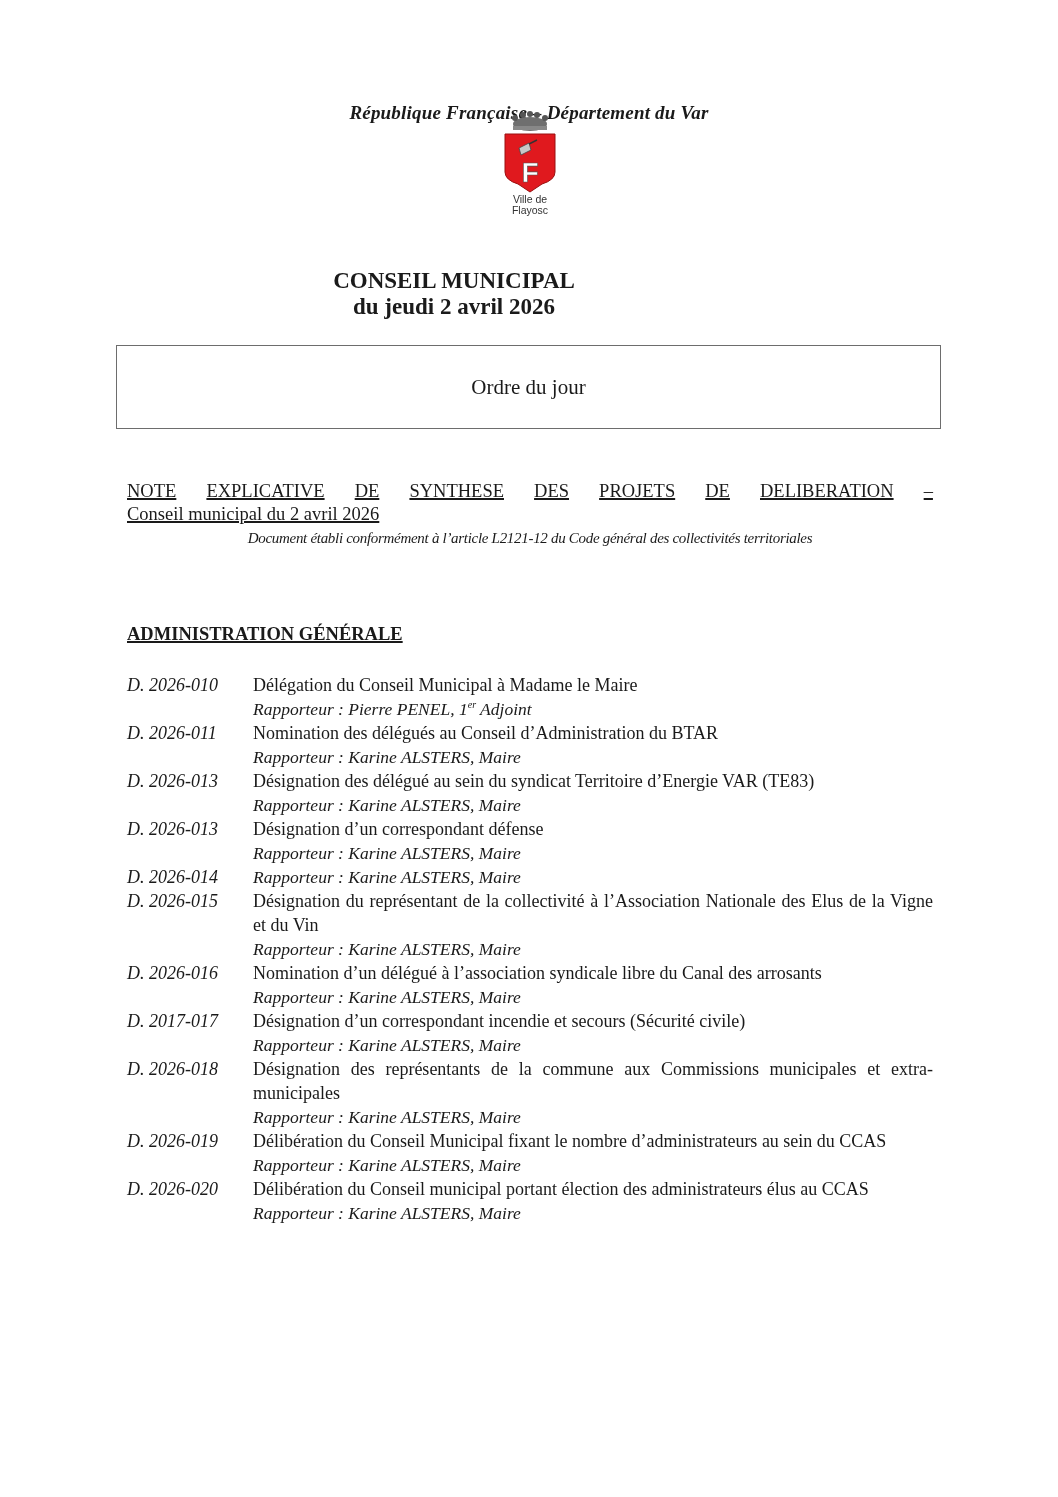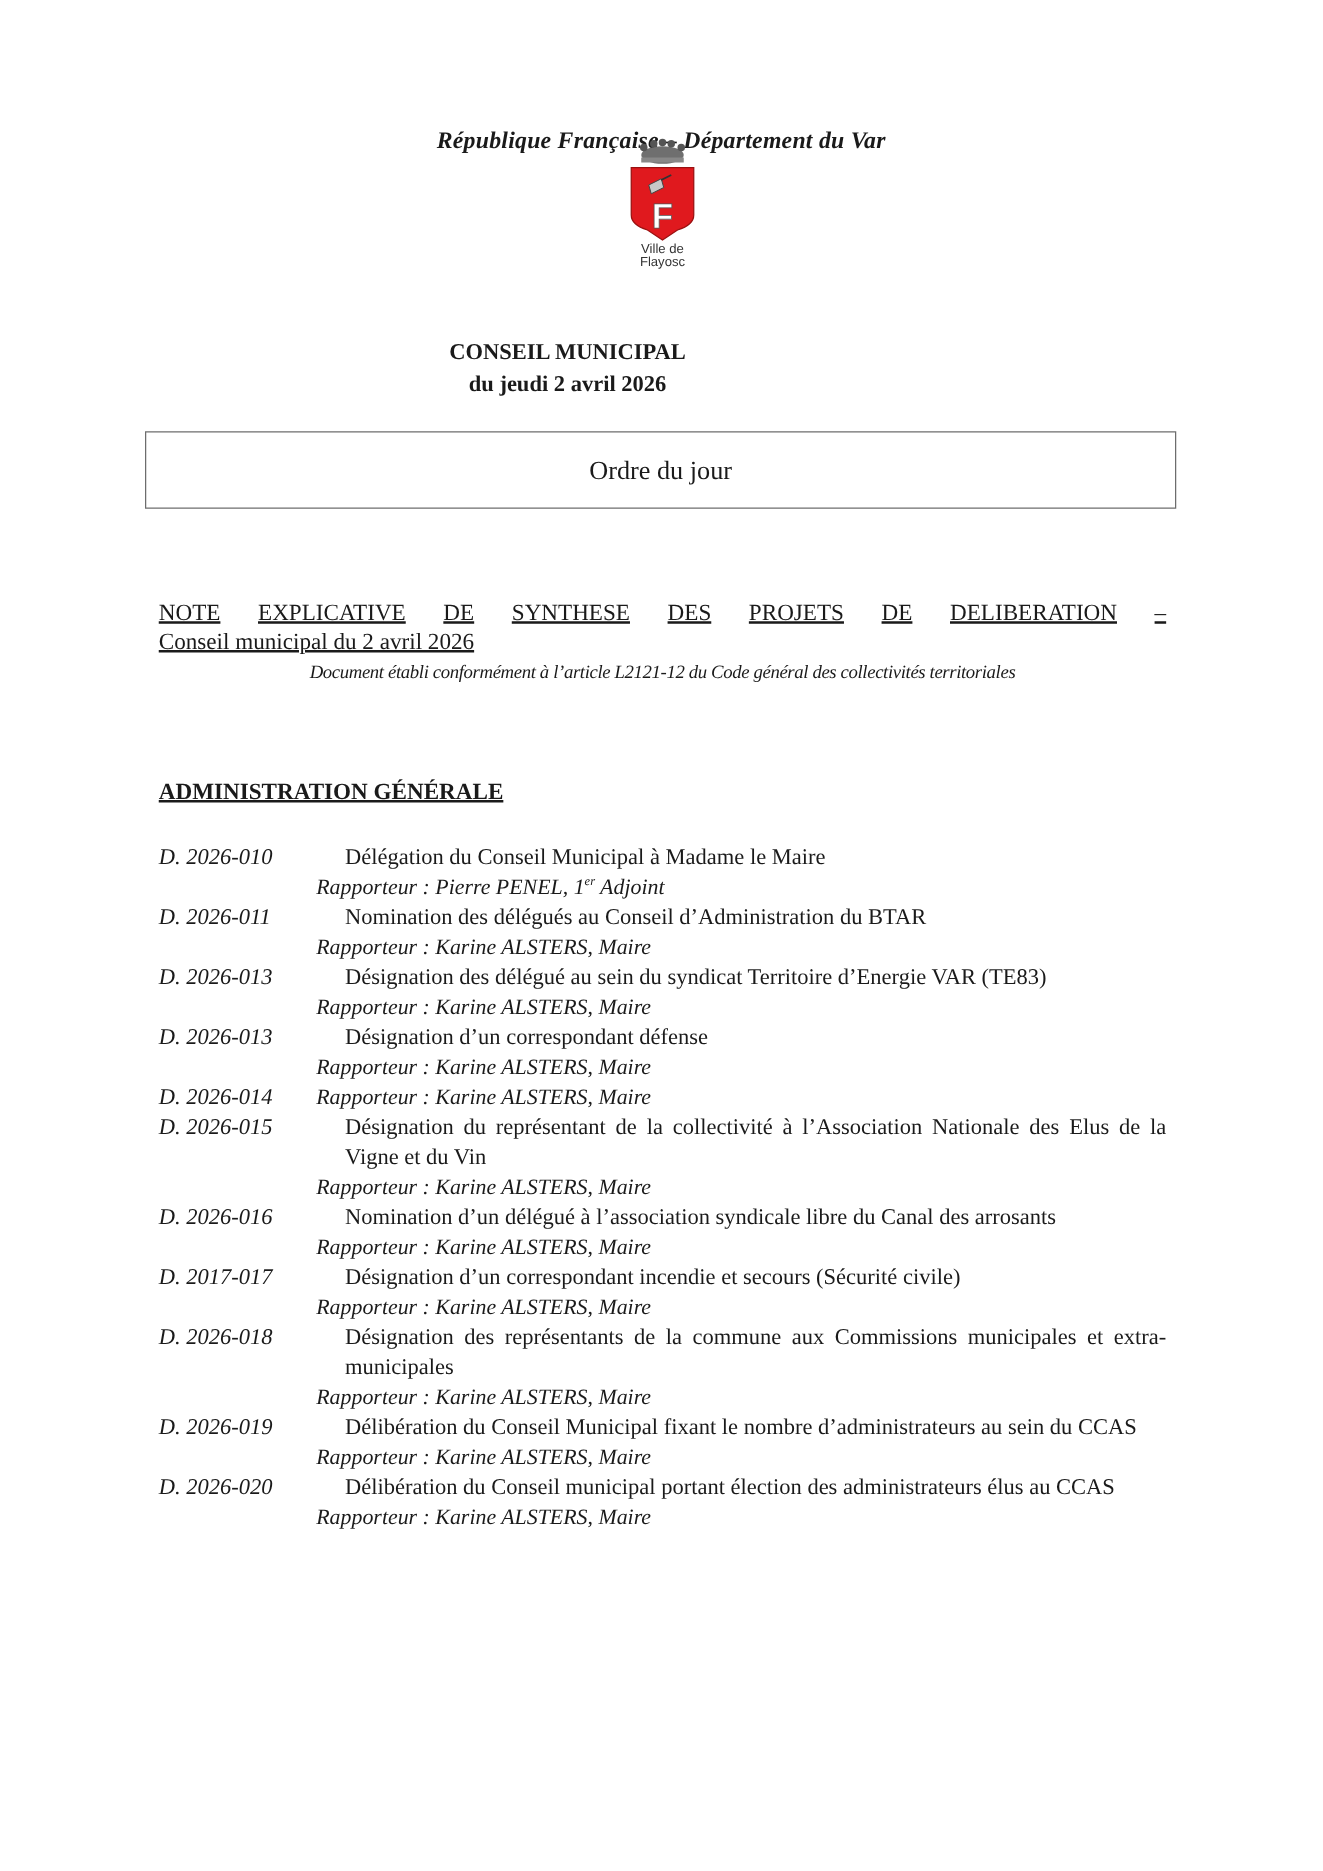--- a/index.html
+++ b/index.html
@@ -14,24 +14,24 @@
     .logo {
       position: absolute; left: 497px; top: 110px; width: 66px; height: 126px;
     }
     .logo svg { display: block; }
     .logo-caption {
       position: absolute; left: 0; top: 84px; width: 66px; text-align: center;
       font-family: "Liberation Sans", "DejaVu Sans", sans-serif; font-size: 10.5px; line-height: 11px; color: #333;
     }
     .council-title {
       position: absolute; top: 268px; left: 0; width: 908px; text-align: center;
-      font-weight: bold; font-size: 18px; line-height: 26px;
+      font-weight: bold; font-size: 23px; line-height: 26px;
     }
     .agenda-box {
-      position: absolute; left: 116px; top: 345px; width: 825px; height: 62px;
+      position: absolute; left: 116px; top: 345px; width: 825px; height: 84px;
       border: 1.5px solid #6d6d6d; box-sizing: border-box;
       display: flex; align-items: center; justify-content: center;
     }
     .agenda-box span { font-size: 21px; }
     .note-title {
       position: absolute; left: 127px; top: 480px; width: 806px;
       font-size: 18.5px; line-height: 23px; text-decoration: underline; text-decoration-thickness: 1.5px;
     }
     .note-title .l1 { display: flex; justify-content: space-between; }
     .note-sub {
@@ -41,21 +41,21 @@
     .section-title {
       position: absolute; left: 127px; top: 624px;
       font-weight: bold; font-size: 18.5px; text-decoration: underline; text-decoration-thickness: 1.5px;
     }
     .items {
       position: absolute; left: 127px; top: 673px; width: 806px;
     }
     .item { display: flex; font-size: 18px; line-height: 24px; }
     .item .code { width: 126px; flex: 0 0 126px; font-style: italic; }
     .item .body { flex: 1; }
-    .item .title { text-align: justify; margin-left: 23px; }
+    .item .title { text-align: justify; }
     .item .rapp { font-style: italic; font-size: 17.5px; }
     sup { font-size: 10px; line-height: 0; margin-top: 37px; }
   </style>
 </head>
 <body>
 
 <div class="header-line">République Française – Département du Var</div>
 
 <div class="logo">
   <svg width="66" height="84" viewBox="0 0 66 84">

